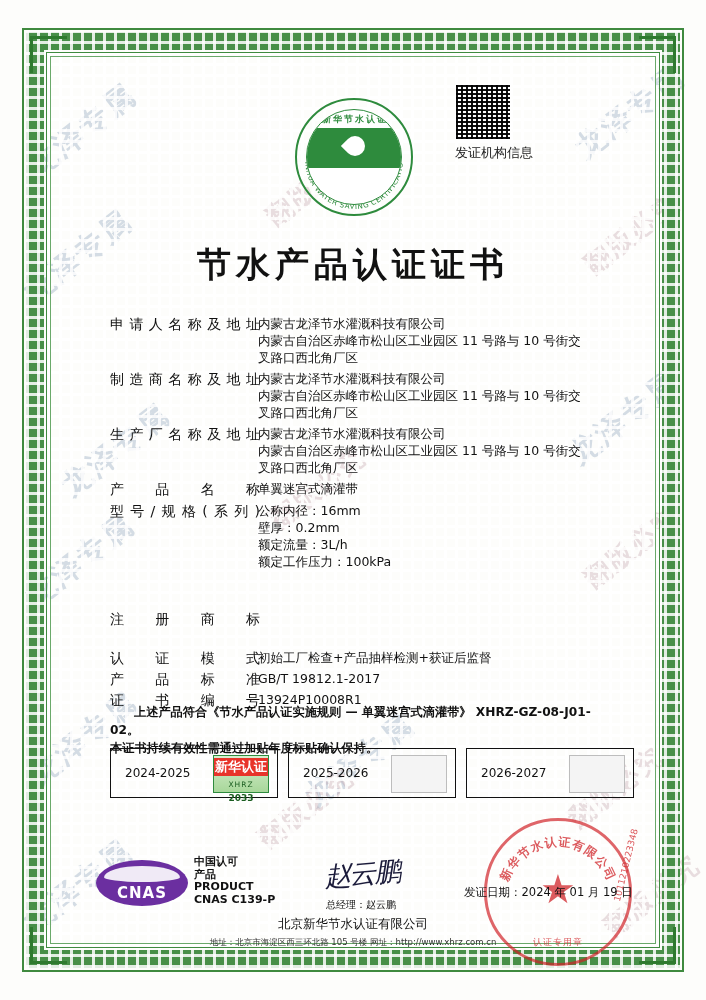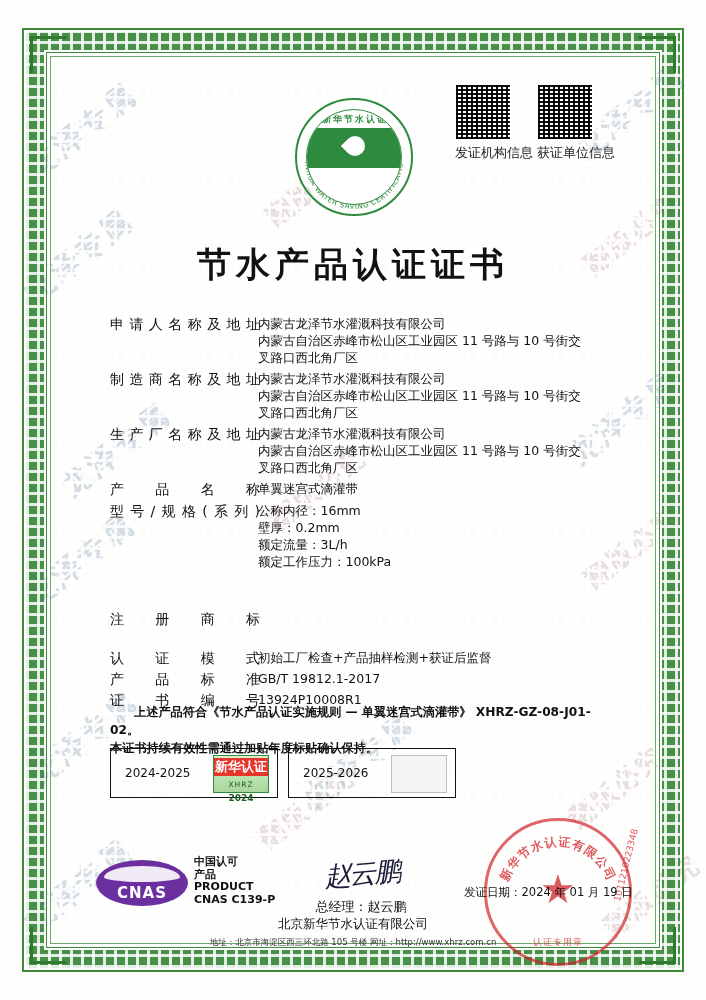--- a/index.html
+++ b/index.html
@@ -292,21 +292,21 @@
     font-family: "DejaVu Serif", serif;
     font-size: 27px;
     font-style: italic;
     color: #1b1b3a;
     letter-spacing: -2px;
     transform: rotate(-5deg);
     display: inline-block;
   }
   #signature .sig-label {
     margin-top: 6px;
-    font-size: 13px;
+    font-size: 10px;
     font-family: "DejaVu Sans", sans-serif;
   }
 
   
   #seal {
     position: absolute;
     left: 484px; top: 818px;
     width: 142px; height: 142px;
     border-radius: 50%;
     border: 3px solid rgba(208,32,38,0.75);
@@ -415,24 +415,20 @@
       <div class="top-text">新华节水认证</div>
       <div class="green-band"></div>
       <div class="drop"></div>
     </div>
   </div>
 
   <div class="qr-block" style="left:455px; top:84px;">
     <div class="qr"></div>
     <div class="qr-caption">发证机构信息</div>
   </div>
-  <div class="qr-block" style="left:537px; top:84px;">
-    <div class="qr"></div>
-    <div class="qr-caption">获证单位信息</div>
-  </div>
 
   <div id="doc-title">节水产品认证证书</div>
 
   <div class="field" style="left:110px; top:316px;">
     <div class="flabel">申请人名称及地址</div>
     <div class="fvalue" style="left:148px; top:-1px;">
       <span class="line">内蒙古龙泽节水灌溉科技有限公司</span>
       <span class="line">内蒙古自治区赤峰市松山区工业园区 11 号路与 10 号街交</span>
       <span class="line">叉路口西北角厂区</span>
     </div>
@@ -504,25 +500,29 @@
   <div id="statement">
     <span>上述产品符合《节水产品认证实施规则 — 单翼迷宫式滴灌带》 XHRZ-GZ-08-J01-02。</span>
     <span class="l2">本证书持续有效性需通过加贴年度标贴确认保持。</span>
   </div>
 
   <div class="year-box" style="left:110px;">
     <span class="yr">2024-2025</span>
     <div class="sticker active">
       <span class="s1">新华认证</span>
       <span class="s2">XHRZ</span><br>
-      <span class="s3">2024</span>
+      <span class="s3">2033</span>
     </div>
   </div>
   <div class="year-box" style="left:288px;">
     <span class="yr">2025-2026</span>
+    <div class="sticker"></div>
+  </div>
+  <div class="year-box" style="left:466px;">
+    <span class="yr">2026-2027</span>
     <div class="sticker"></div>
   </div>
 
   <div id="cnas">
     <div class="oval">
       <div class="wave"></div>
       <div class="txt">CNAS</div>
     </div>
     <div class="lines">
       <div>中国认可</div>

